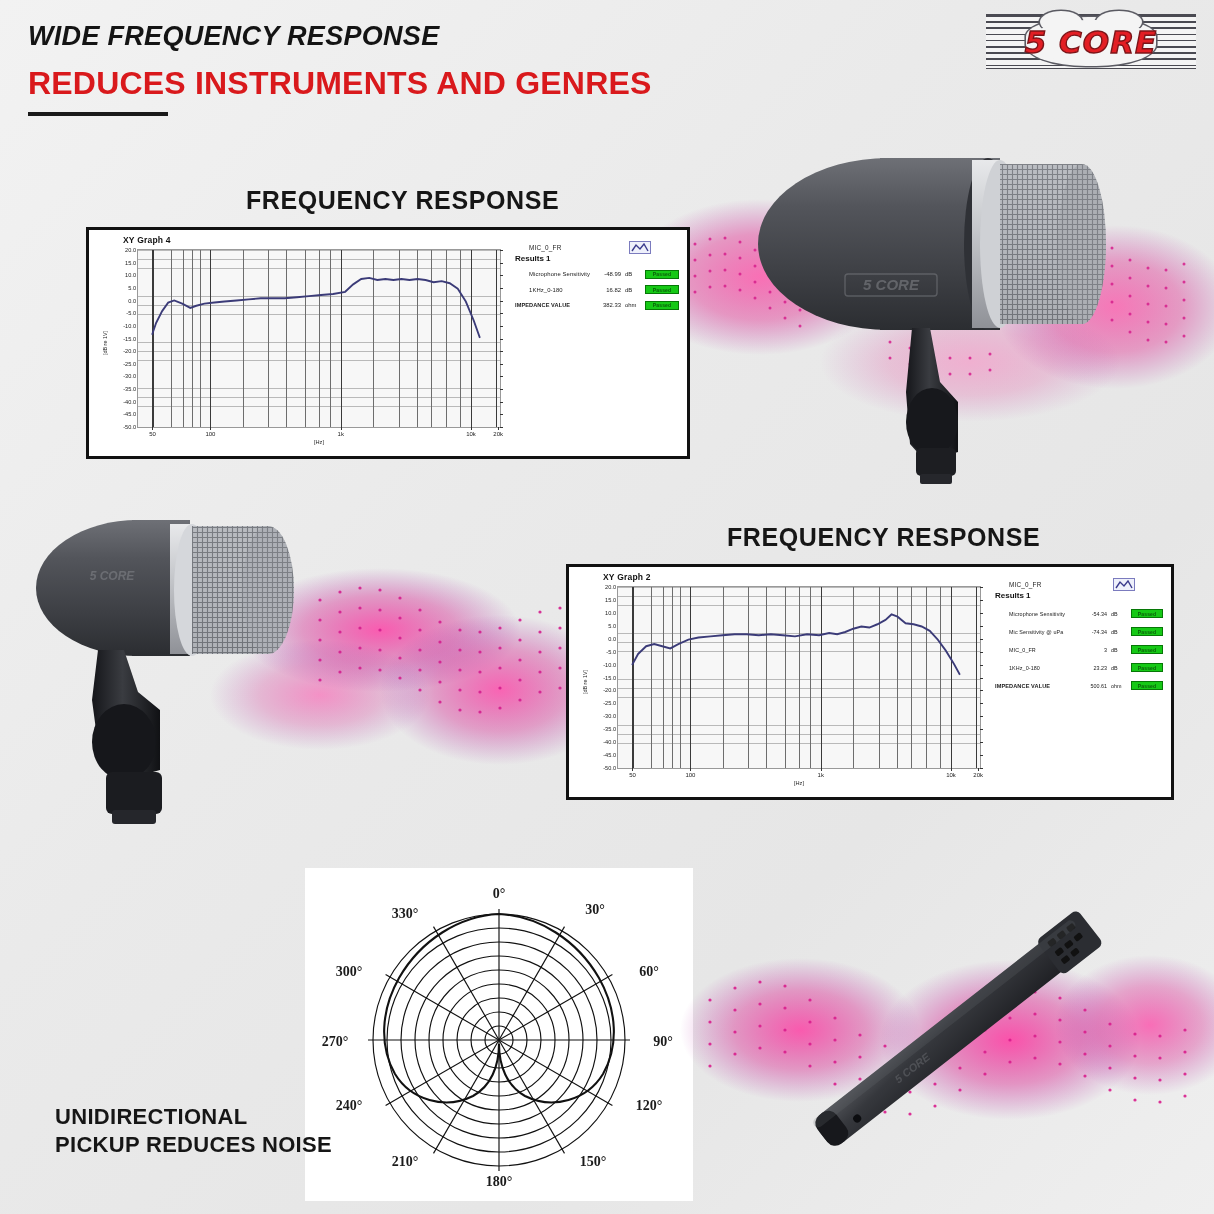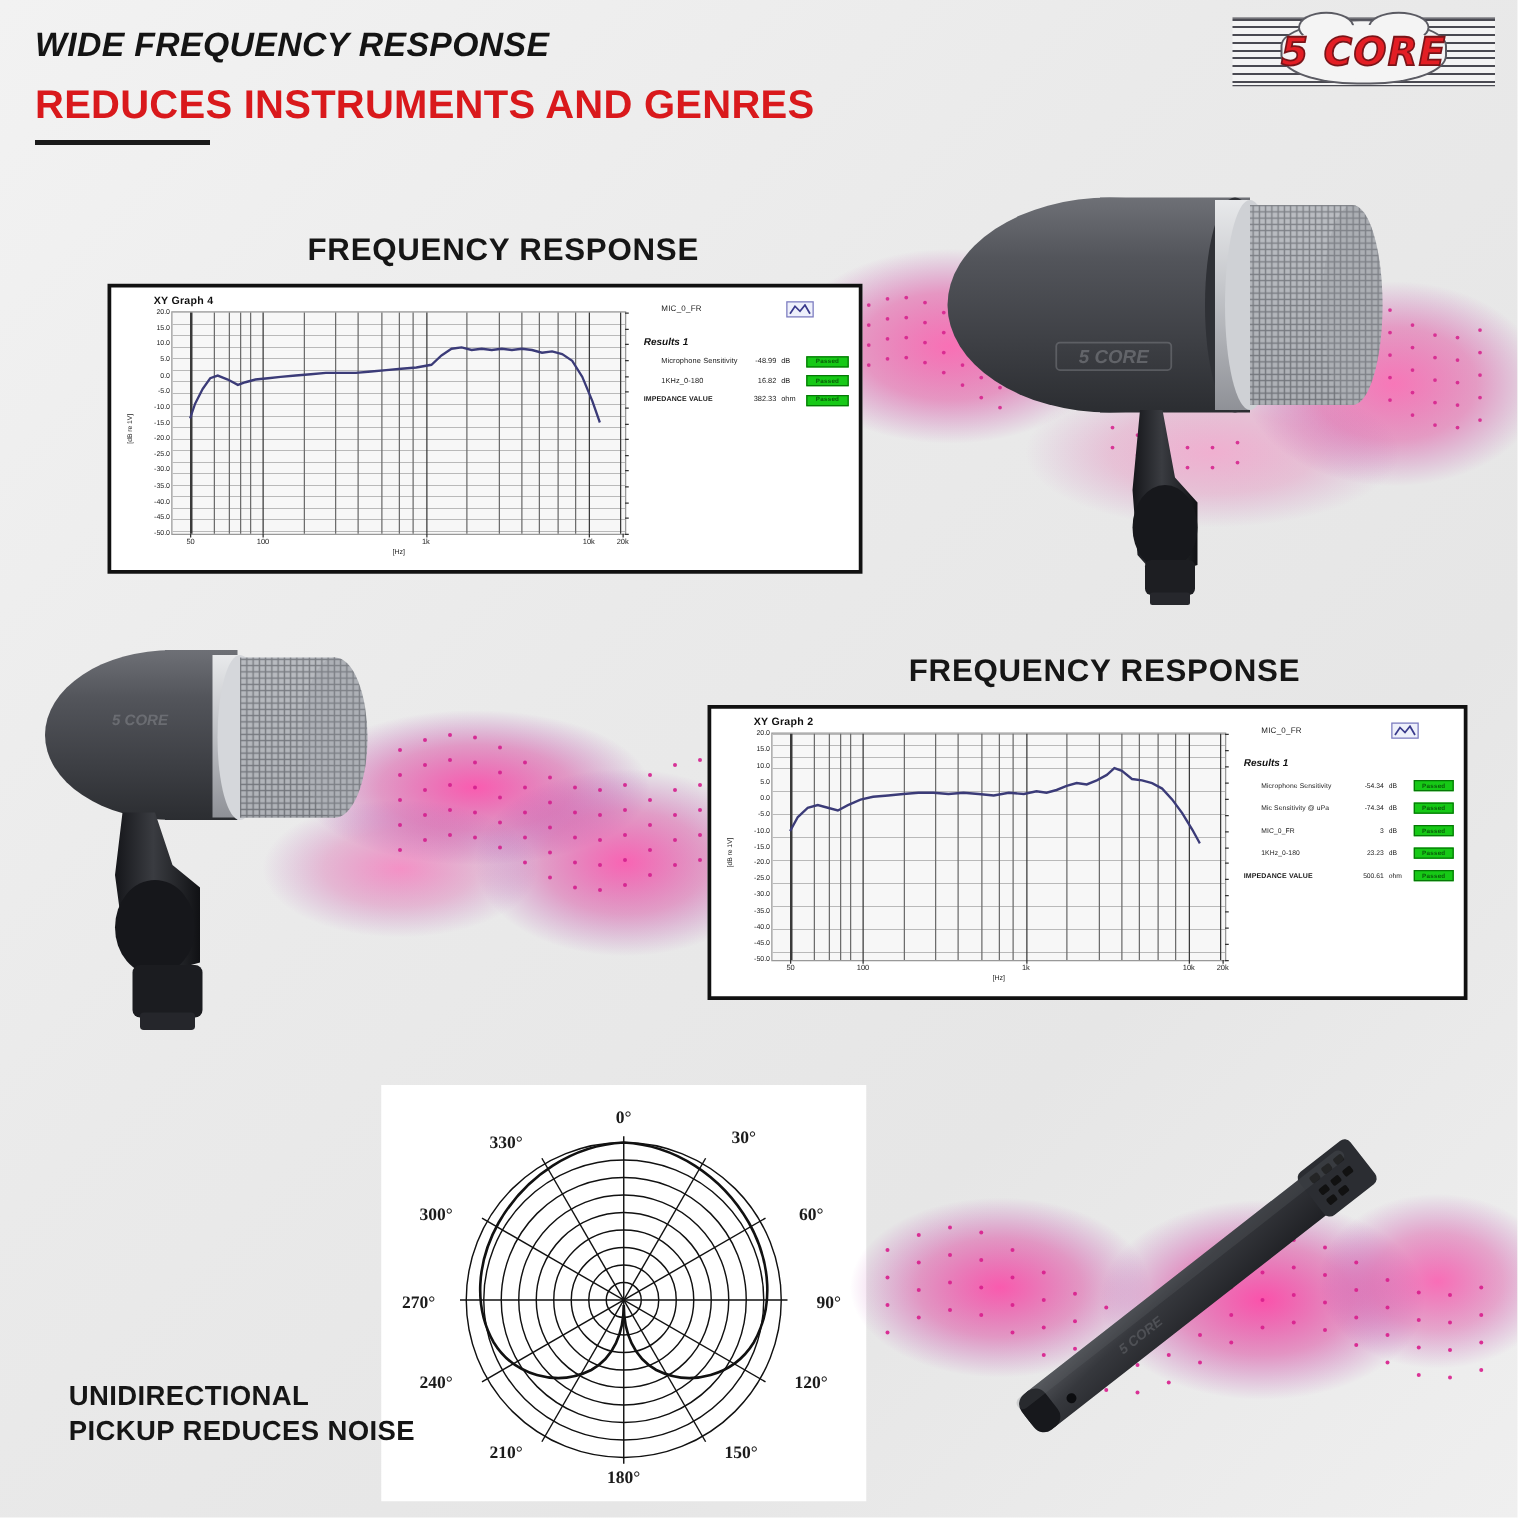--- a/index.html
+++ b/index.html
@@ -109,21 +109,21 @@
   }
   .xtick { position:absolute; top:100%; width:1px; height:3px; background:#333; }
   .xaxis-title {
     position:absolute; left:50%; top:100%; margin-top:12px;
     transform:translateX(-50%); font-size:5.6px; color:#222;
   }
 
   
   .gc-right { position:relative; flex:1 1 auto; padding:14px 8px 8px 6px; }
   .res-mic { font-size:6.4px; color:#222; margin-left:14px; letter-spacing:.2px; }
-  .res-title { font-size:8px; font-weight:bold; color:#111; margin-top:18px;font-style:italic; }
+  .res-title { font-size:8px; font-weight:bold; color:#111; margin-top:3px; }
   .wave-icon {
     position:absolute; right:36px; top:11px; width:22px; height:13px;
     border:1px solid #7b7bbe; background:#eef0fb;
     display:flex; align-items:center; justify-content:center;
   }
   .wave-icon svg { width:18px; height:9px; display:block; }
   .res-row {
     display:flex; align-items:center; margin-top:6.5px;
     font-size:5.9px; color:#1a1a1a;
   }

